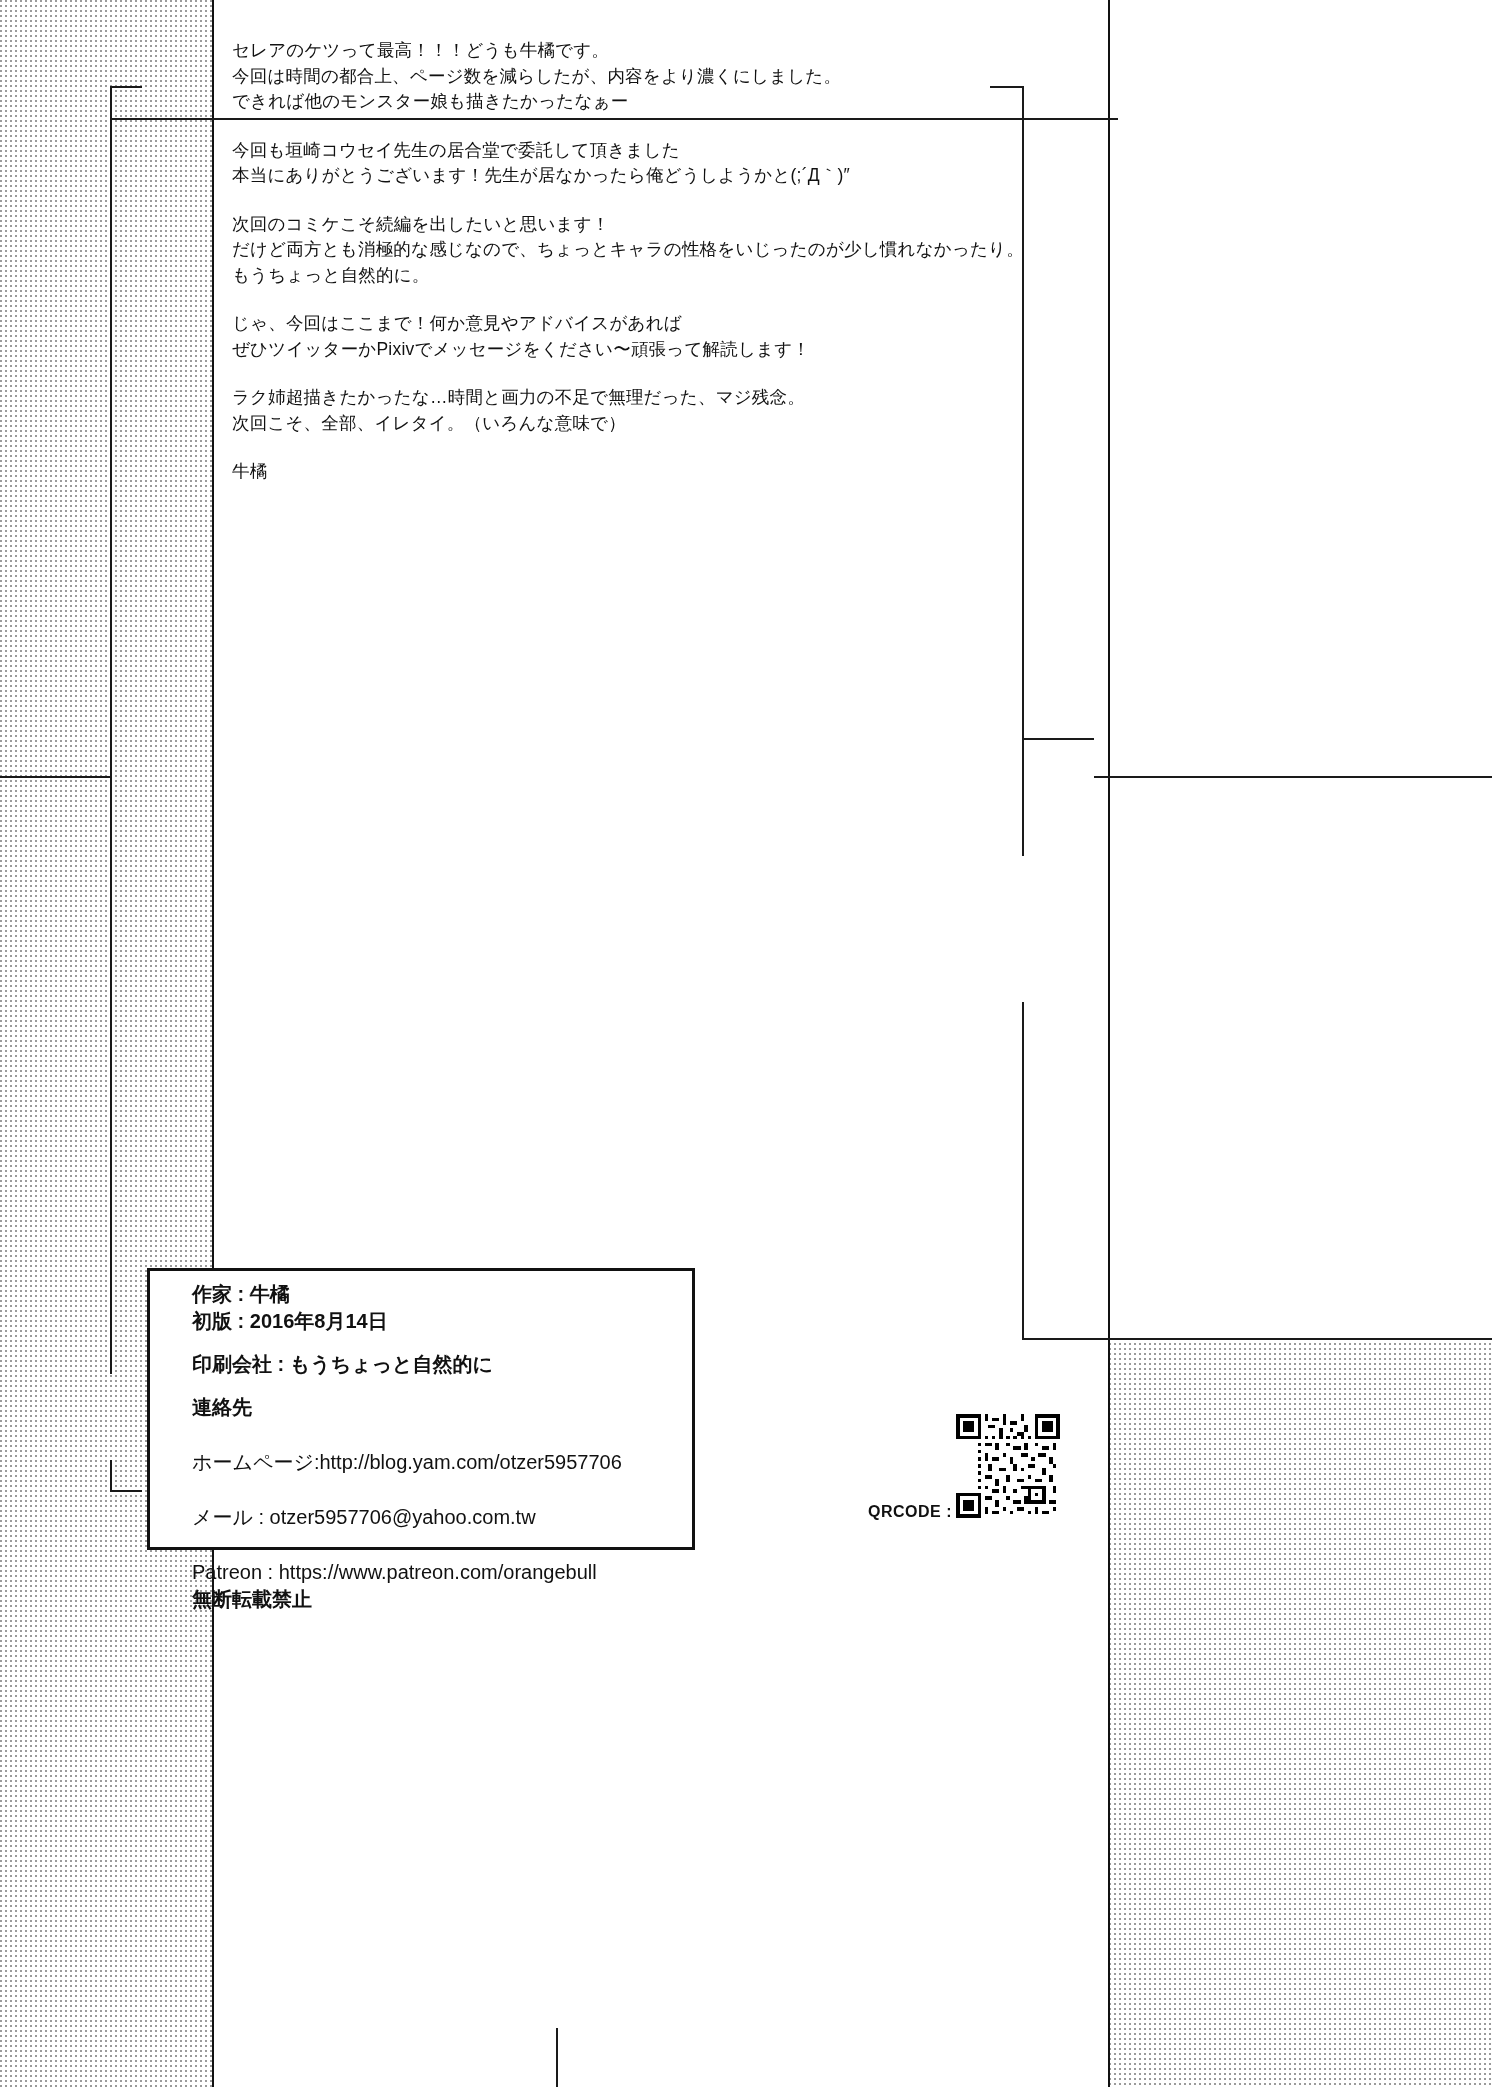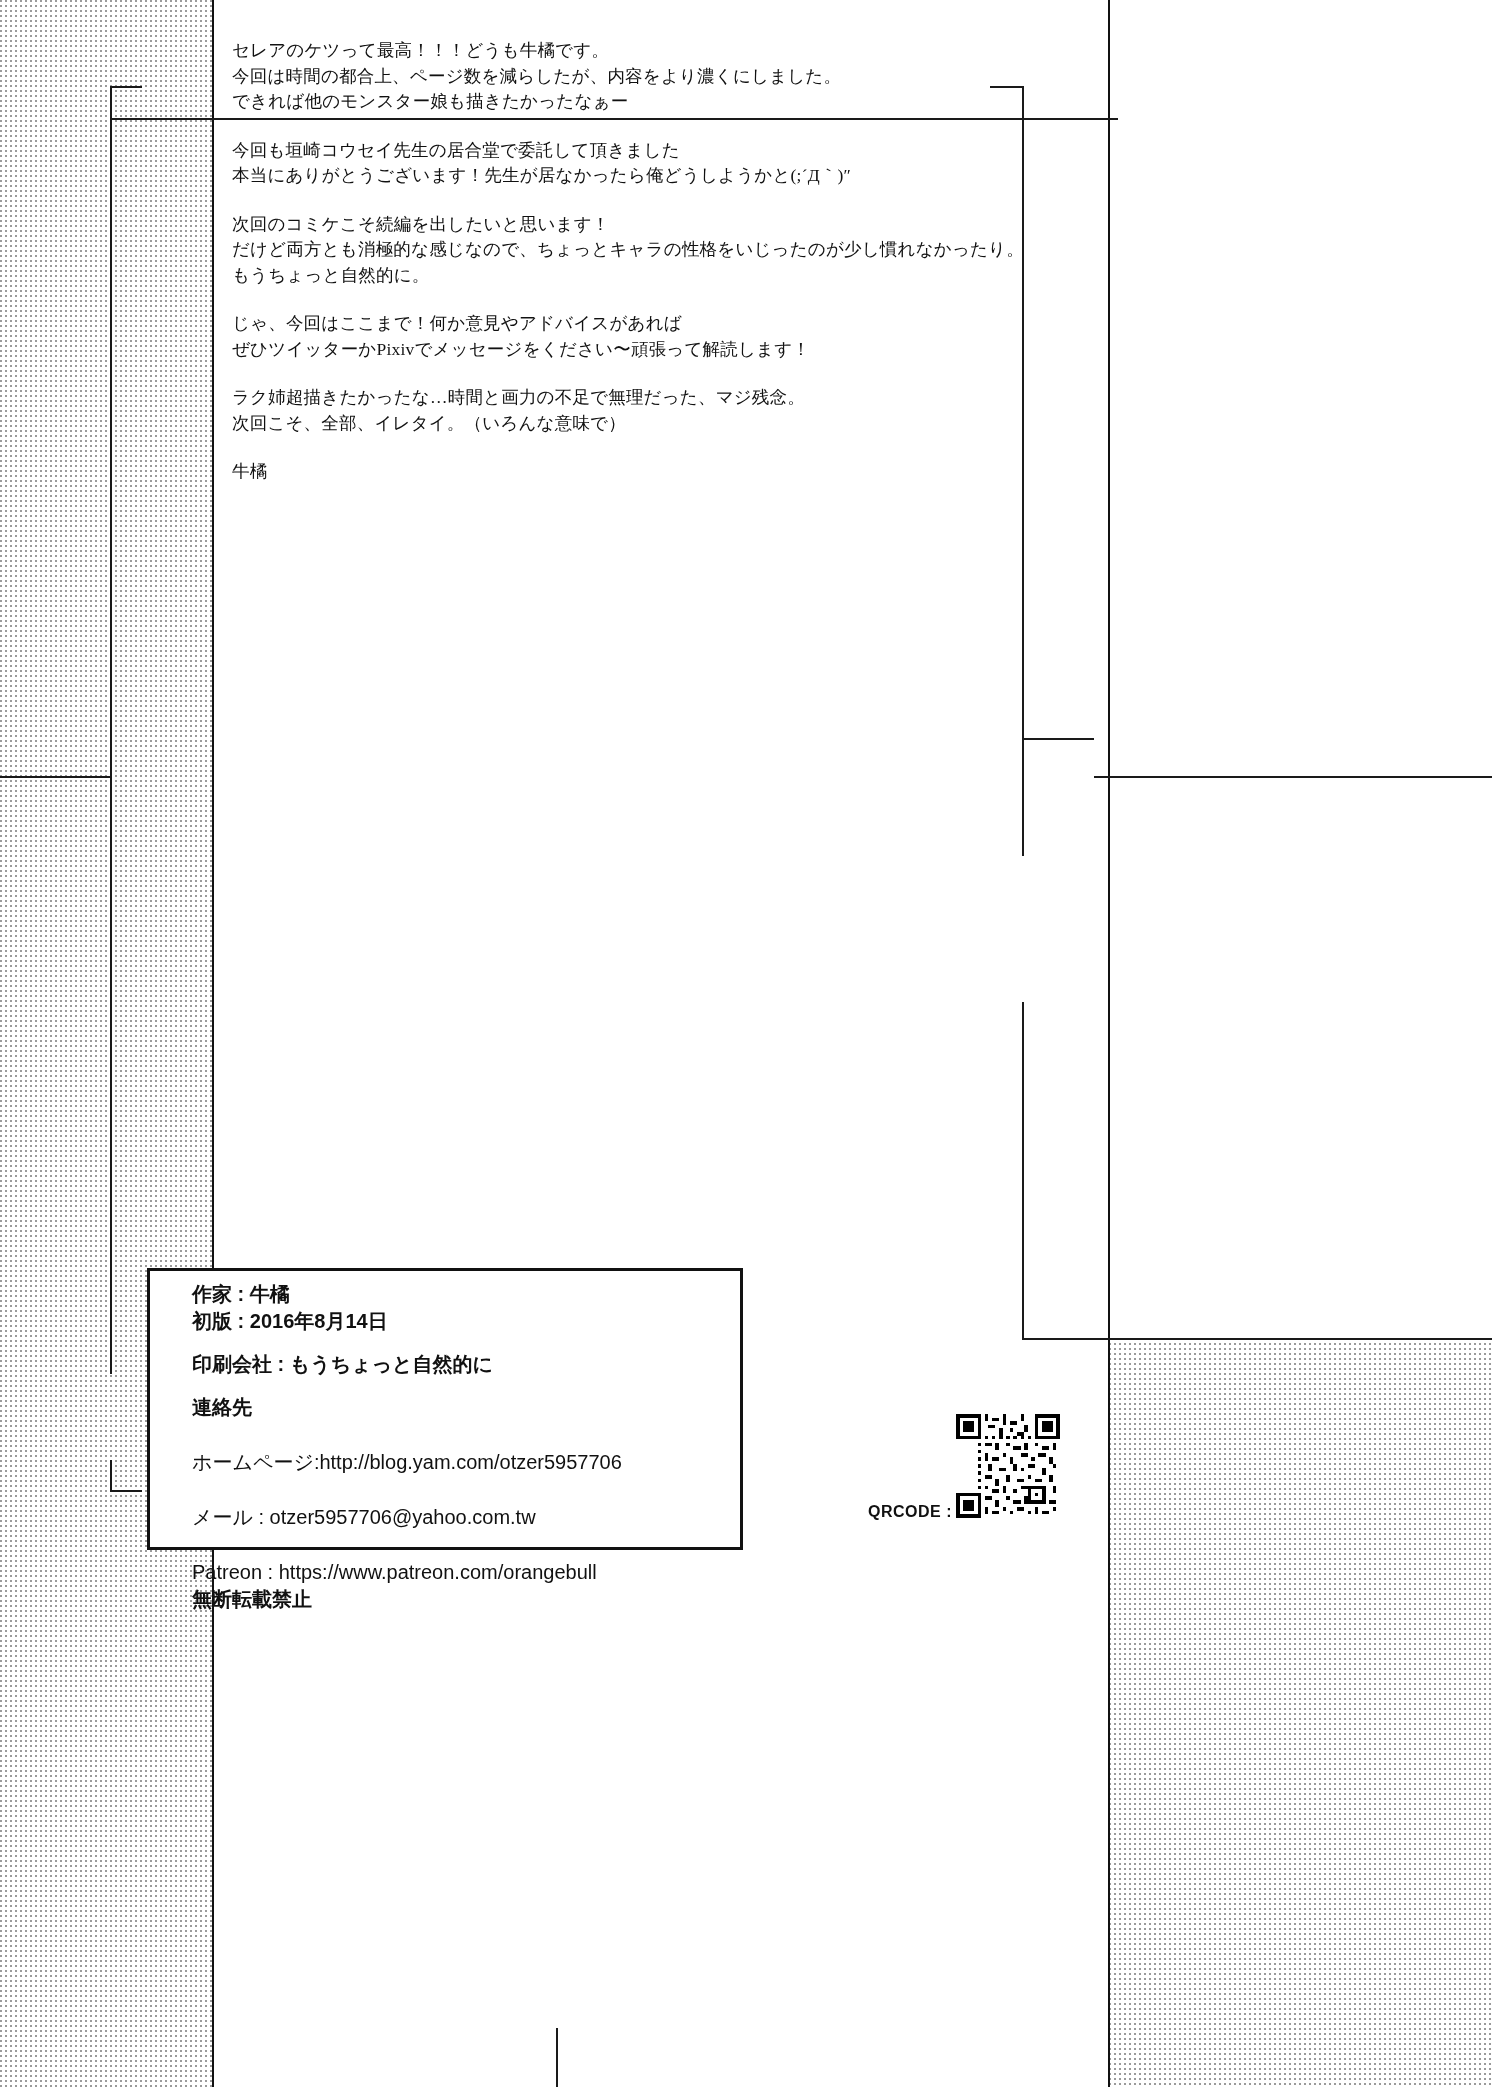--- a/index.html
+++ b/index.html
@@ -54,30 +54,30 @@
   #afterword {
     position: absolute;
     left: 232px;
     top: 38px;
     width: 830px;
     color: #111;
     font-size: 17.5px;
     line-height: 25.5px;
     letter-spacing: 0.2px;
   }
-  #afterword p { margin: 0 0 23px 0; font-family: Liberation Serif, serif; }
+  #afterword p { margin: 0 0 23px 0; }
   #afterword p:last-child { margin-bottom: 0; }
   #afterword .sig { margin-top: 20px; }
 
   
   #colophon {
     position: absolute;
     left: 147px;
     top: 1268px;
-    width: 596px;
+    width: 548px;
     height: 282px;
     background: #ffffff;
     border: 3px solid #111;
     box-sizing: border-box;
     padding: 10px 0 0 42px;
     color: #111;
   }
   .colo-line {
     font-size: 20px;
     line-height: 27px;

